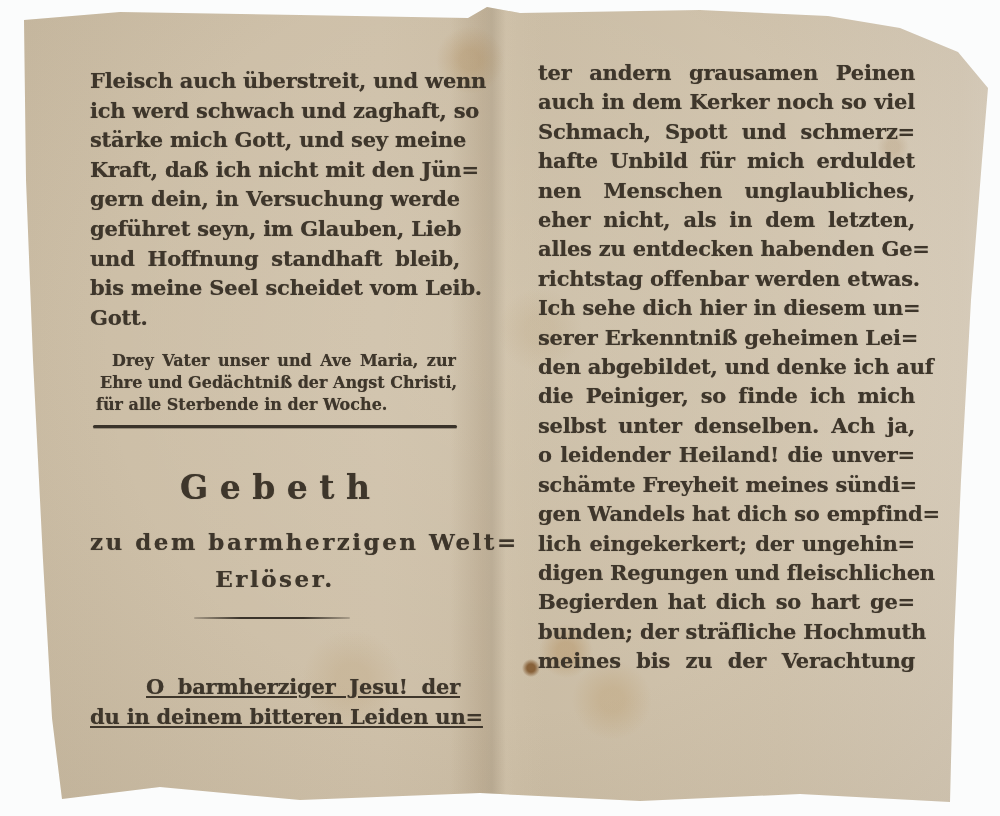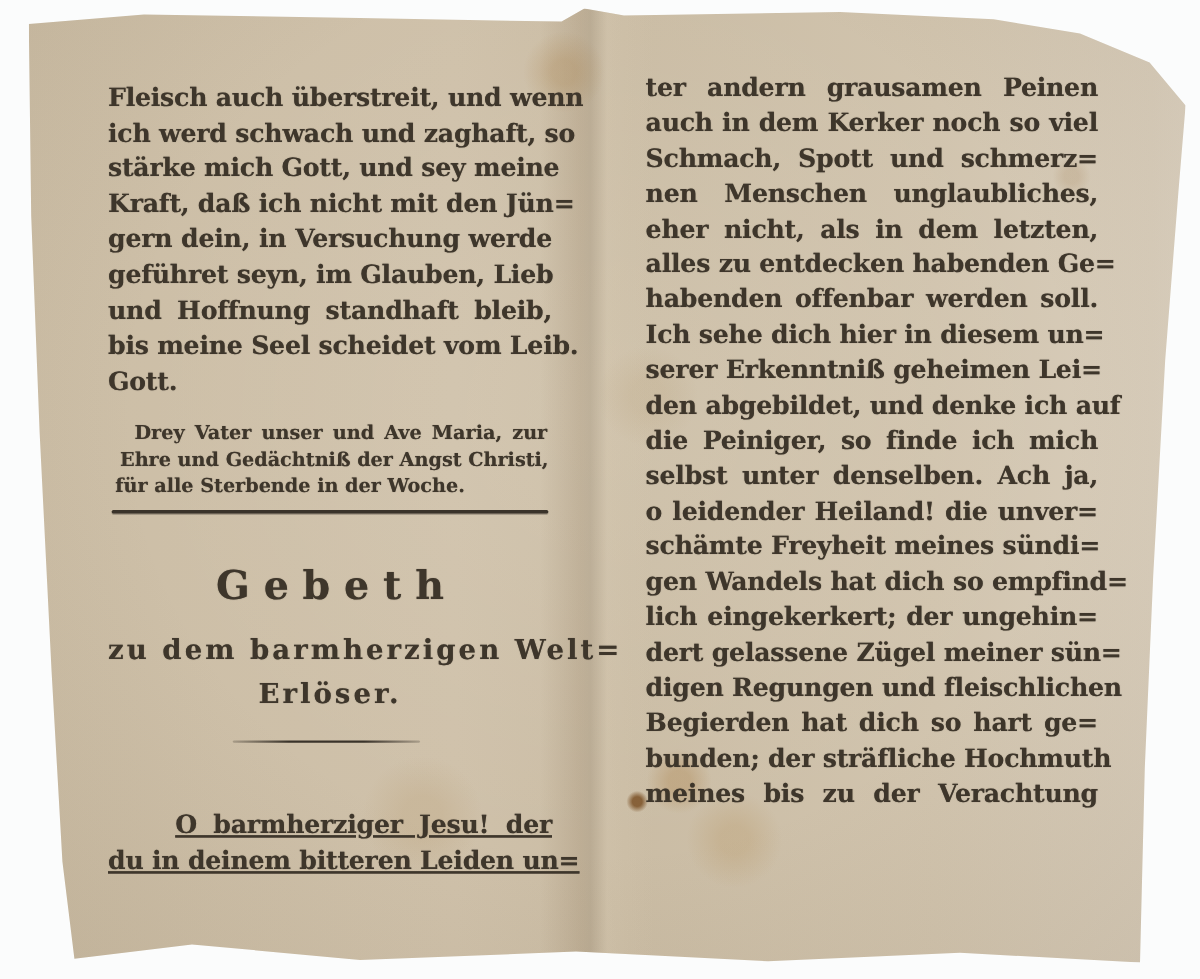--- a/index.html
+++ b/index.html
@@ -97,34 +97,34 @@
           <div class="line">O barmherziger Jesu! der</div>
           <div class="line">du in deinem bitteren Leiden un=</div>
         </div>
     </div>
 
     <div class="page" id="right-page">
       <div class="block" id="right-body">
           <div class="line">ter andern grausamen Peinen</div>
           <div class="line">auch in dem Kerker noch so viel</div>
           <div class="line">Schmach, Spott und schmerz=</div>
+          <div class="line">hafte Unbild für mich erduldet</div>
           <div class="line">nen Menschen unglaubliches,</div>
           <div class="line">eher nicht, als in dem letzten,</div>
           <div class="line">alles zu entdecken habenden Ge=</div>
-          <div class="line">habenden offenbar werden soll.</div>
+          <div class="line">richtstag offenbar werden etwas.</div>
           <div class="line">Ich sehe dich hier in diesem un=</div>
           <div class="line">serer Erkenntniß geheimen Lei=</div>
           <div class="line">den abgebildet, und denke ich auf</div>
           <div class="line">die Peiniger, so finde ich mich</div>
           <div class="line">selbst unter denselben. Ach ja,</div>
           <div class="line">o leidender Heiland! die unver=</div>
           <div class="line">schämte Freyheit meines sündi=</div>
           <div class="line">gen Wandels hat dich so empfind=</div>
           <div class="line">lich eingekerkert; der ungehin=</div>
-          <div class="line">dert gelassene Zügel meiner sün=</div>
           <div class="line">digen Regungen und fleischlichen</div>
           <div class="line">Begierden hat dich so hart ge=</div>
           <div class="line">bunden; der sträfliche Hochmuth</div>
           <div class="line">meines bis zu der Verachtung</div>
         </div>
     </div>
 
   </div>
 </div>
 

